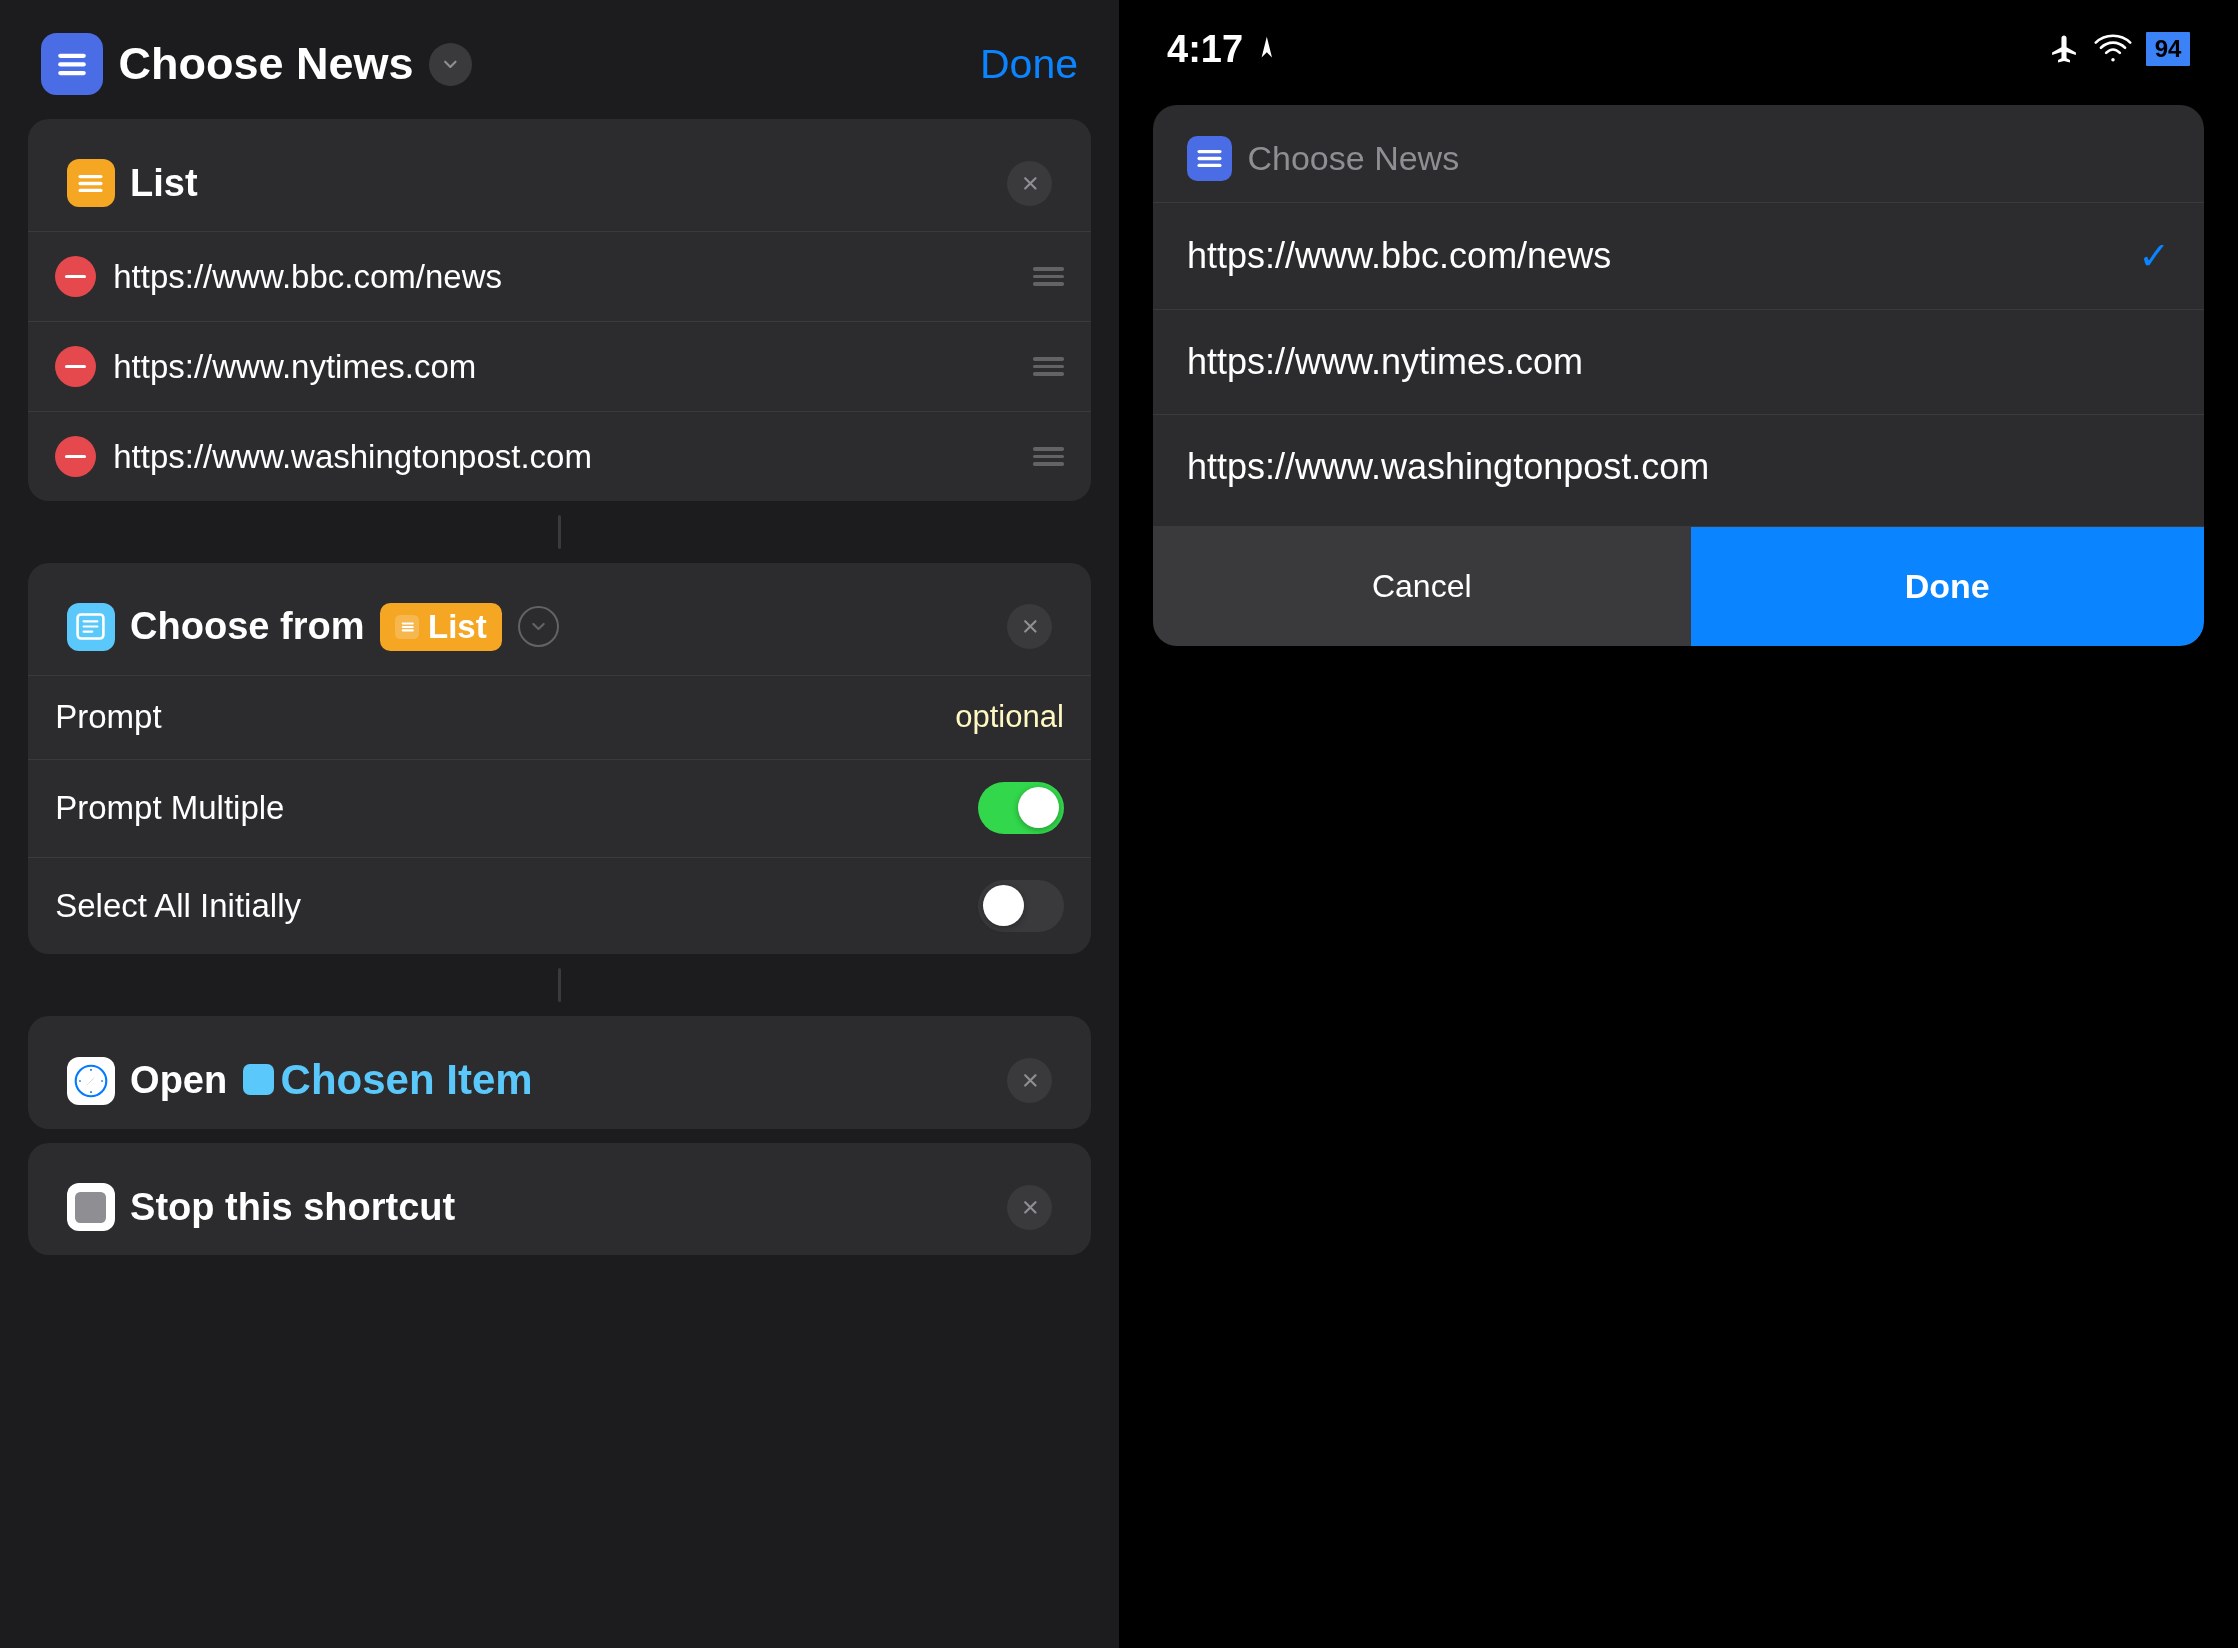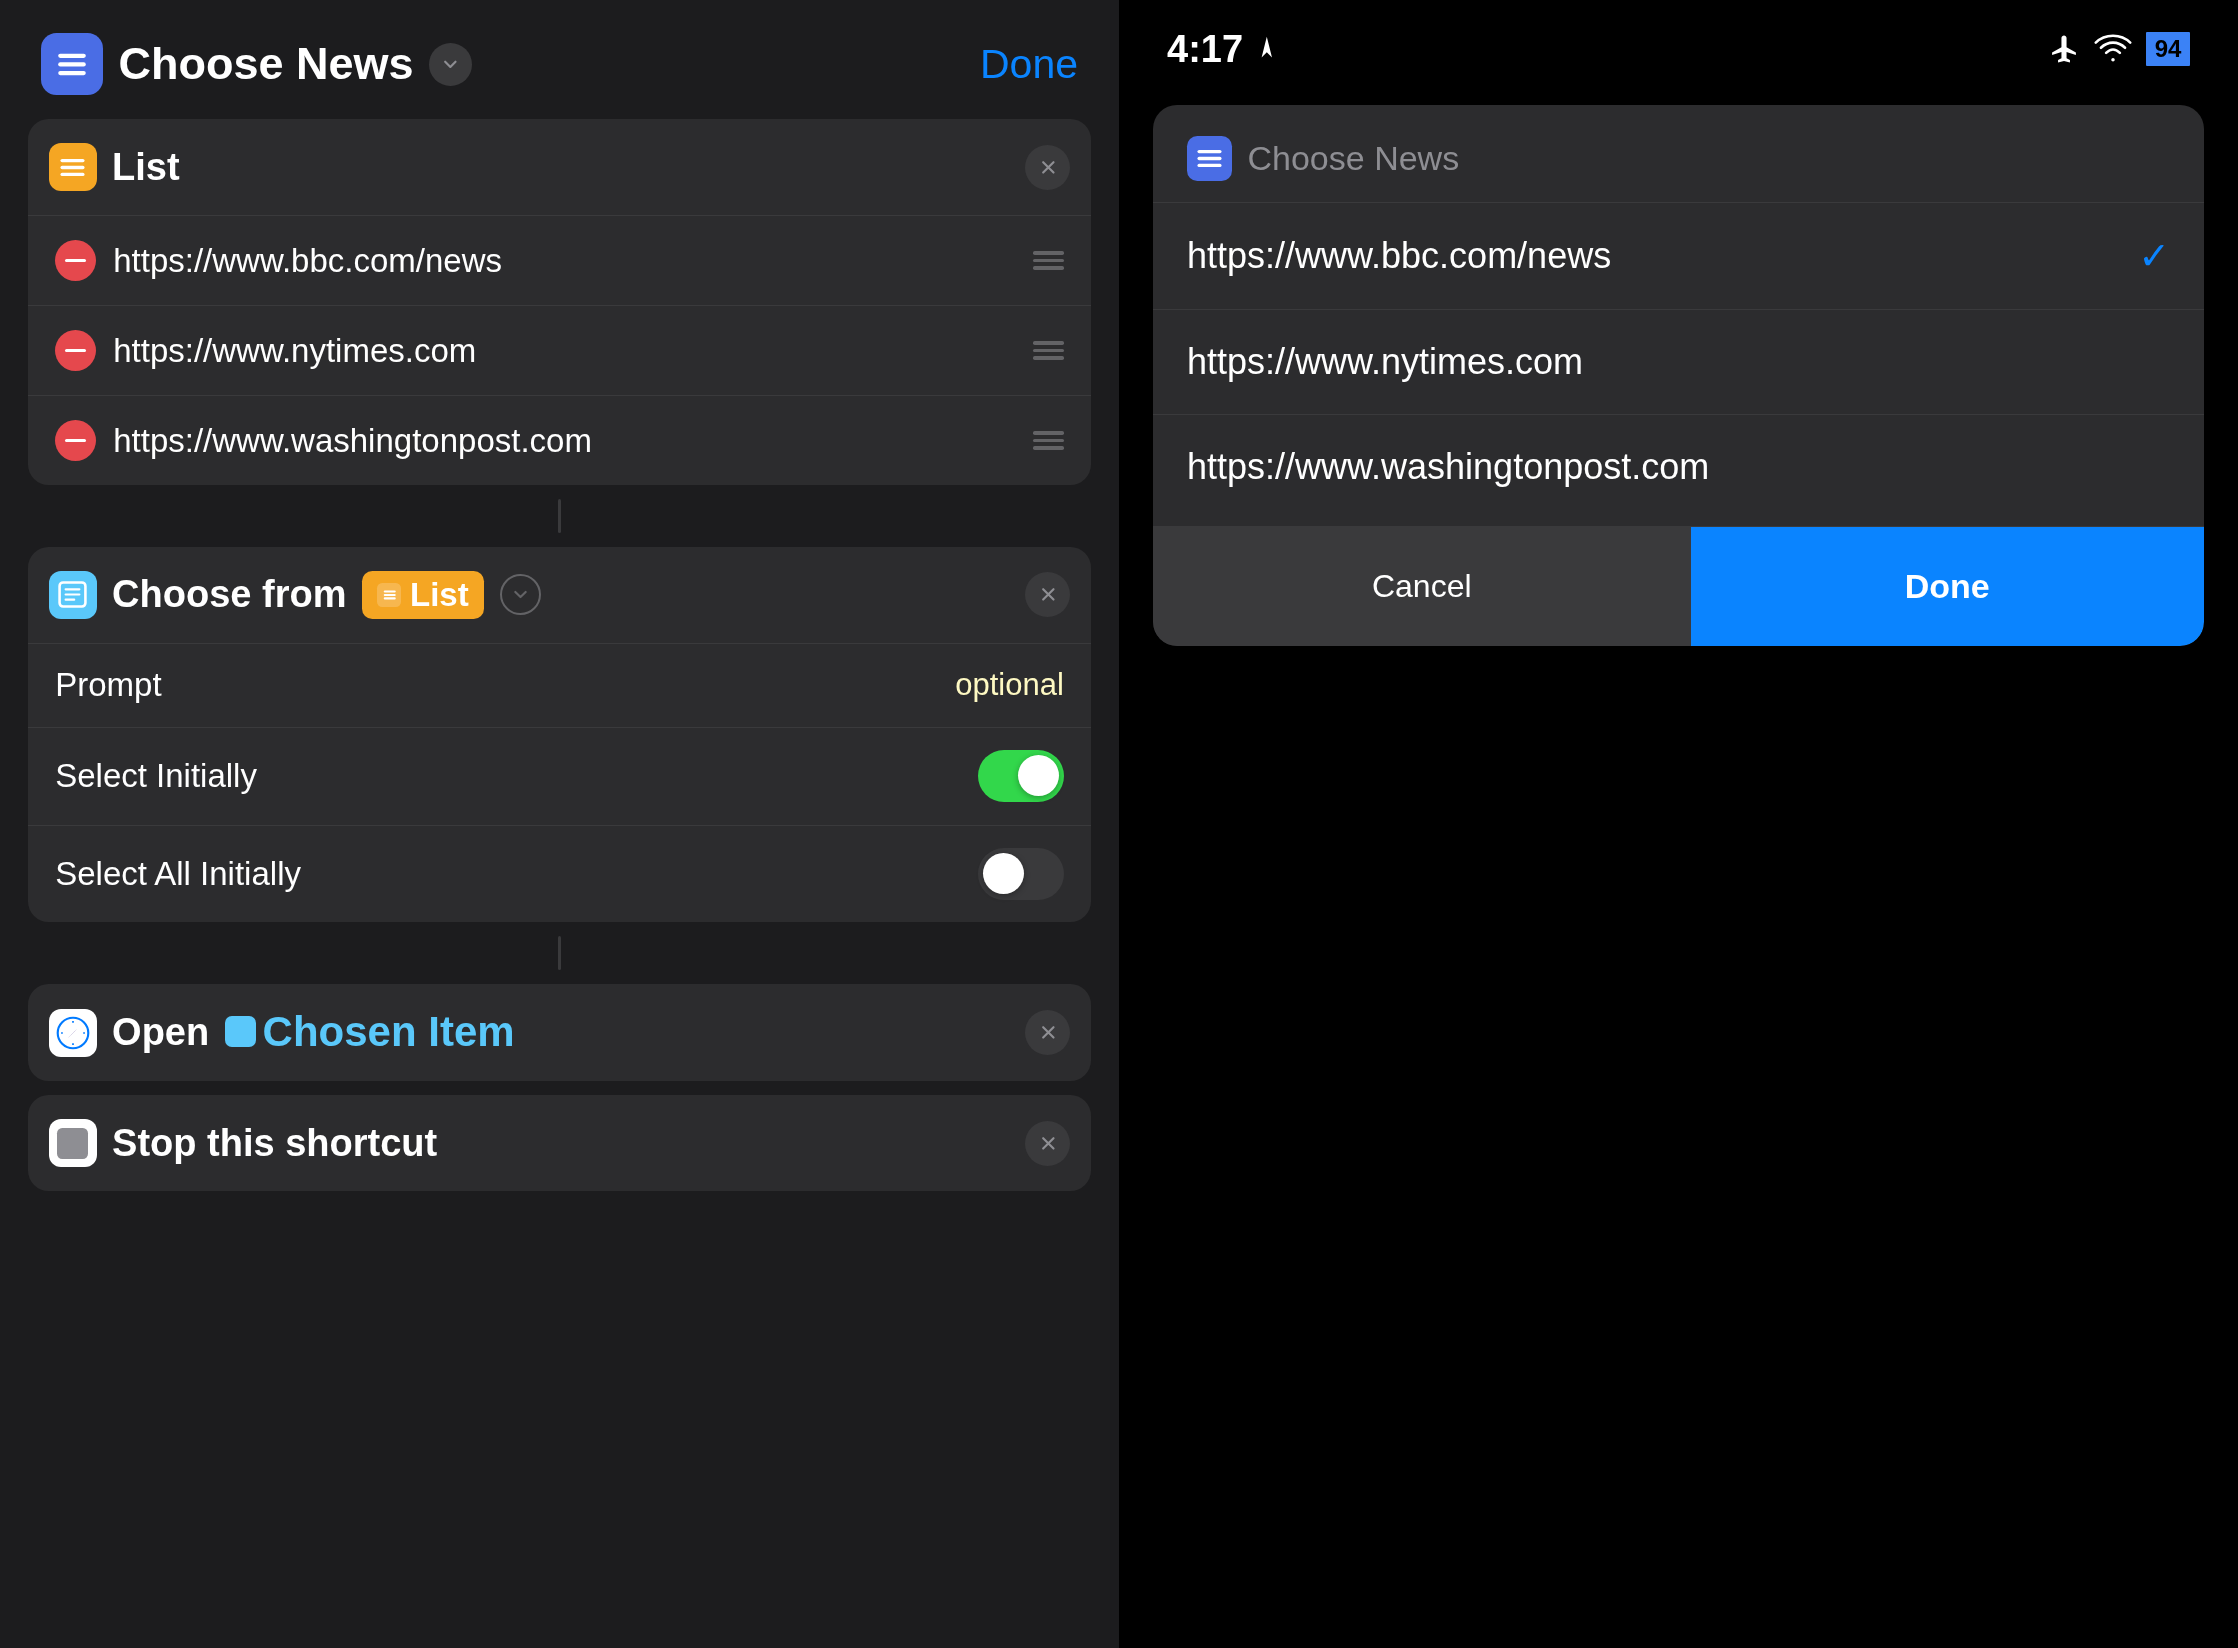--- a/index.html
+++ b/index.html
@@ -88,21 +88,22 @@
     .card {
       background: #2c2c2e;
       border-radius: 20.7px;
       overflow: hidden;
     }
 
     .card-header {
       display: flex;
       align-items: center;
       justify-content: space-between;
-      padding: 24px 21px;
+      padding: 24px 39px;
+      margin-top: 16px;
     }
 
     .card-header-left {
       display: flex;
       align-items: center;
       gap: 15.5px;
     }
 
     .card-icon-list {
       width: 48px;
@@ -572,21 +573,21 @@
           </svg>
         </div>
       </div>
 
       <div class="settings-row">
         <span class="settings-label">Prompt</span>
         <span class="settings-optional">optional</span>
       </div>
 
       <div class="settings-row">
-        <span class="settings-label">Select Initially</span>
+        <span class="settings-label">Prompt Multiple</span>
         <div class="toggle toggle-on">
           <div class="toggle-knob toggle-knob-on"></div>
         </div>
       </div>
 
       <div class="settings-row">
         <span class="settings-label">Select All Initially</span>
         <div class="toggle toggle-off">
           <div class="toggle-knob toggle-knob-off"></div>
         </div>

